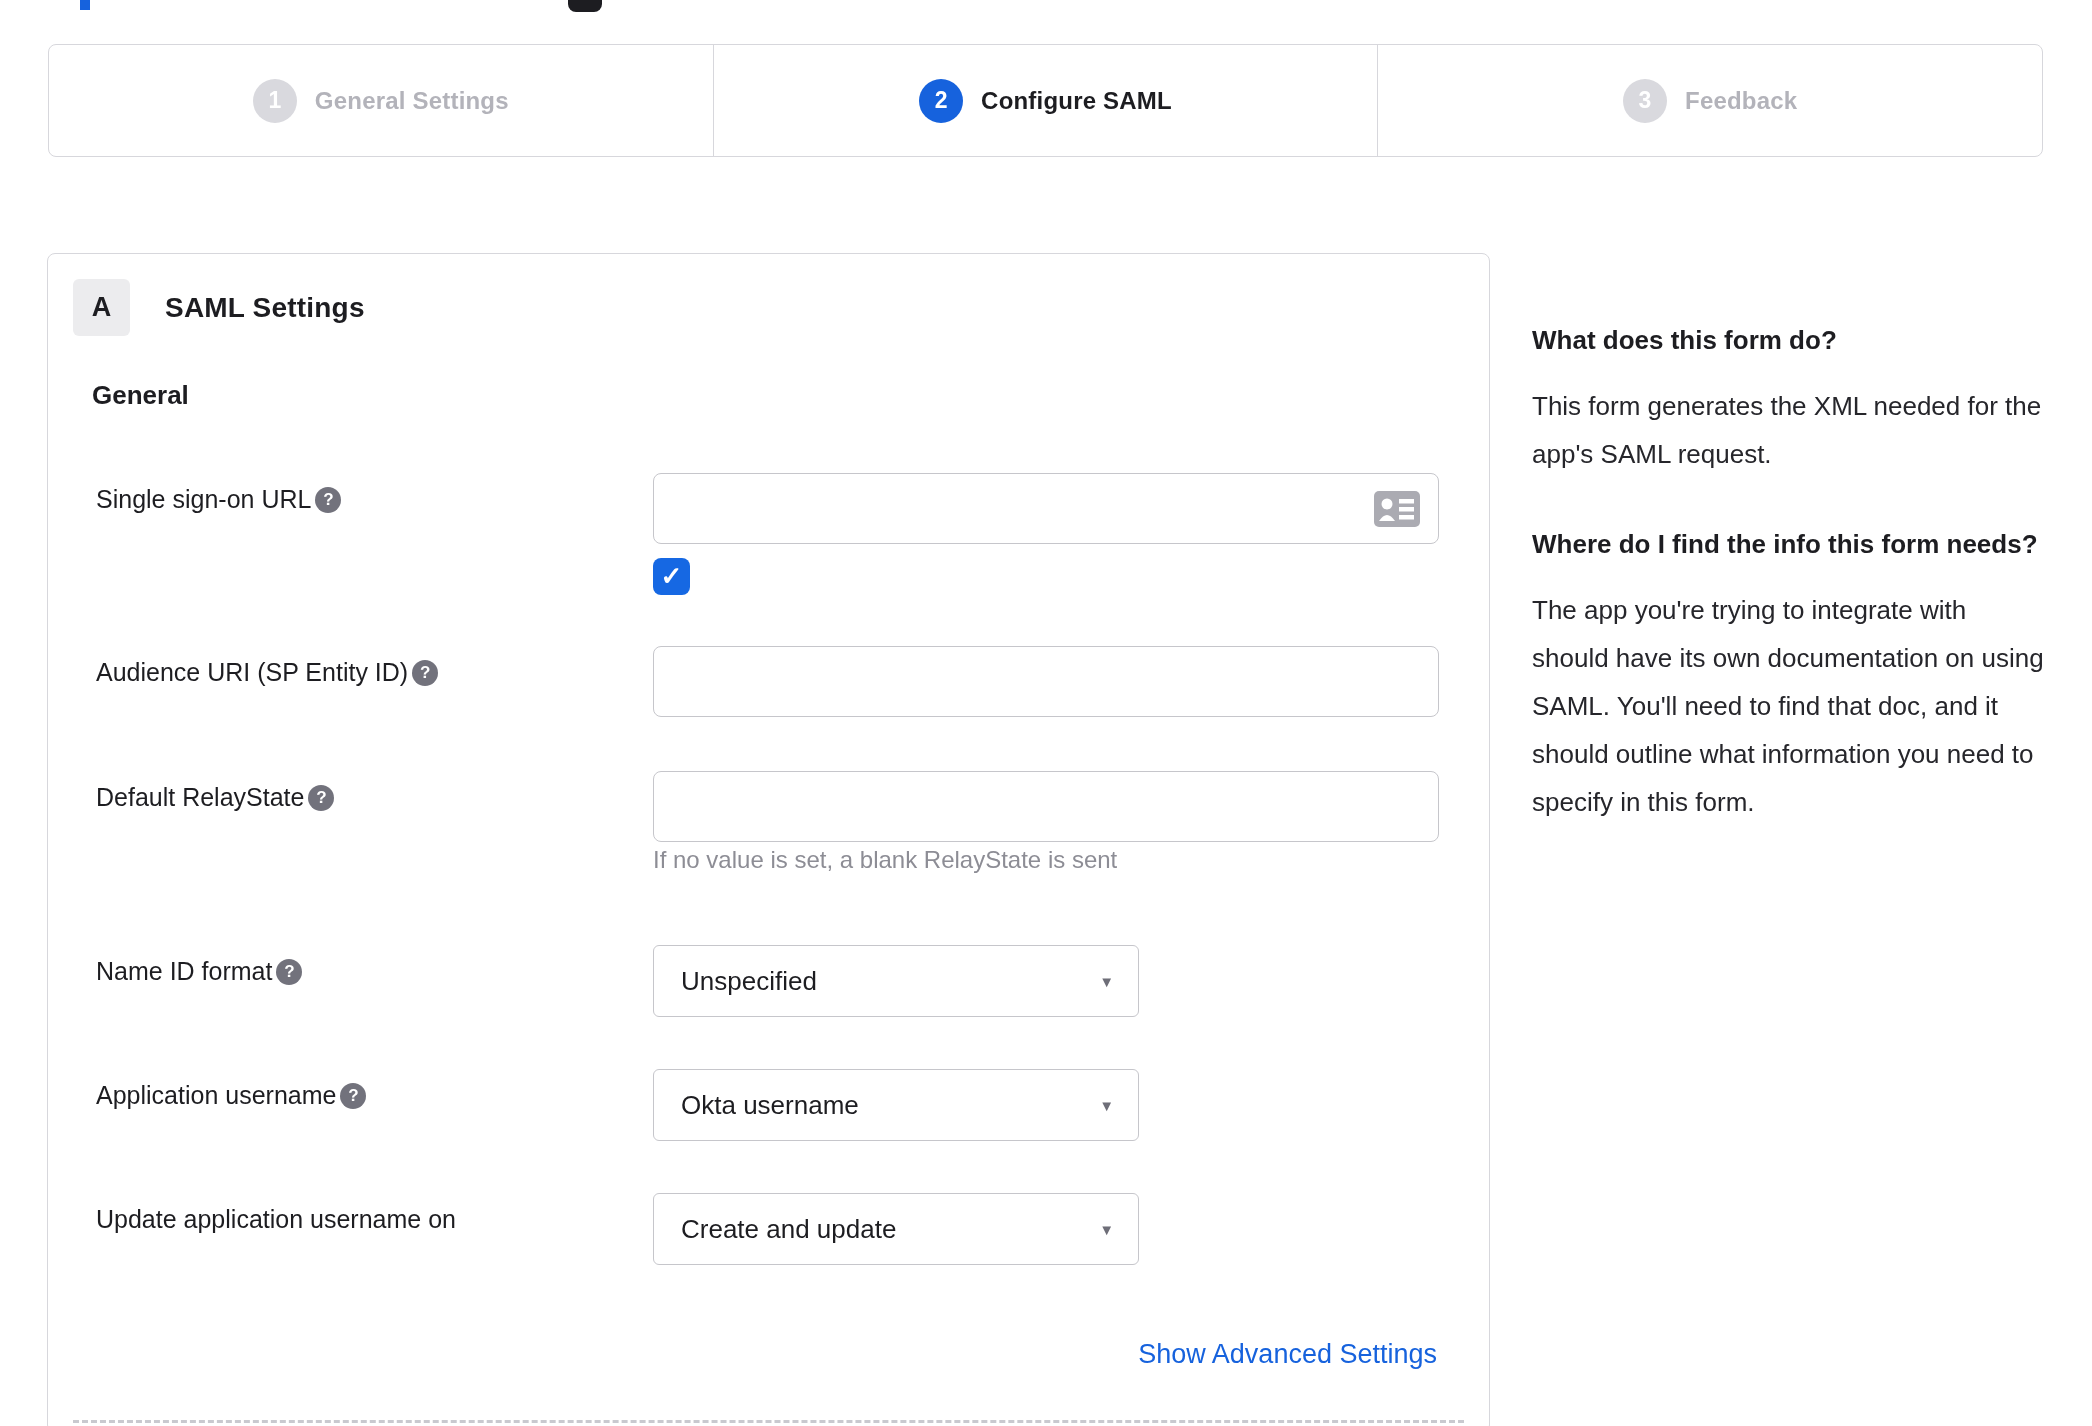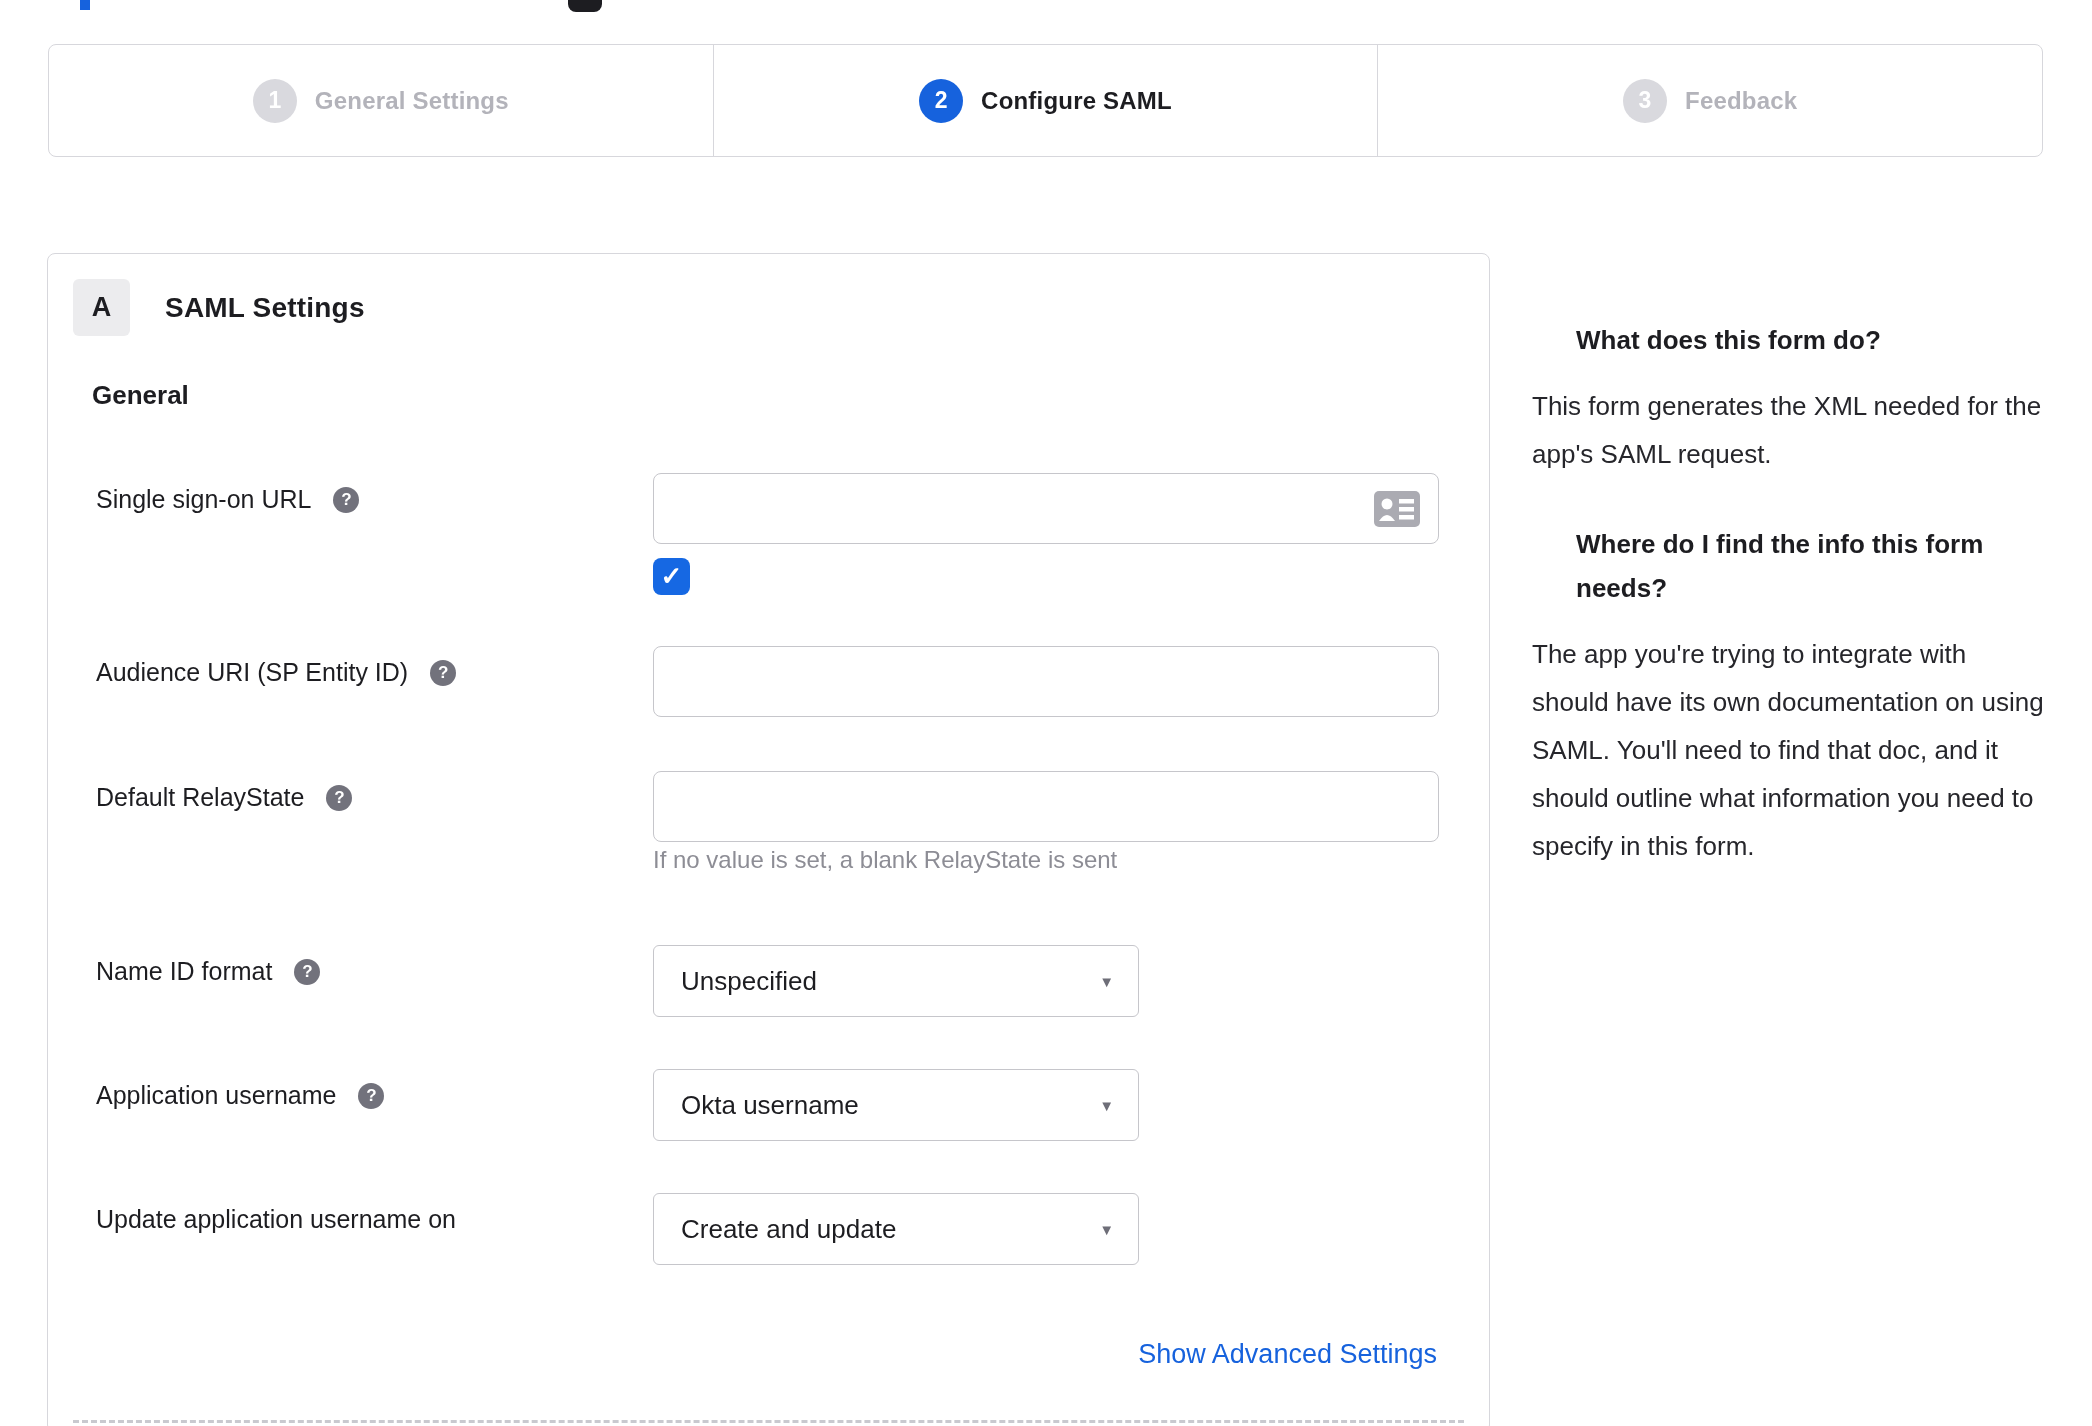--- a/index.html
+++ b/index.html
@@ -25,21 +25,21 @@
 
   
   .panel { left:47px; top:253px; width:1443px; height:1180px; background:#fff;
            border:1px solid #d7d7dc; border-radius:8px; }
   .badge-a { left:25px; top:25px; width:57px; height:57px; background:#ececee; border-radius:6px;
              display:flex; align-items:center; justify-content:center; font-size:27px; font-weight:bold; }
   .panel-title { left:117px; top:25px; height:57px; display:flex; align-items:center;
                  font-size:28px; font-weight:bold; letter-spacing:.2px; }
   .section-title { left:44px; top:126px; font-size:26px; font-weight:bold; }
 
-  .field-label { left:48px; font-size:25px; color:#1d1d21; display:flex; align-items:center; gap:22px; }
+  .field-label { left:48px; font-size:25px; color:#1d1d21; display:flex; align-items:center; gap:4px; }
   .help-icon { width:26px; height:26px; border-radius:50%; background:#72727c; color:#fff;
                font-size:17px; font-weight:bold; display:inline-flex; align-items:center;
                justify-content:center; flex:0 0 auto; }
 
   .text-input-wrap { left:605px; width:786px; height:71px; }
   .text-input { width:100%; height:100%; border:1px solid #c6c6cb; border-radius:8px;
                 font-size:26px; padding:0 70px 0 24px; color:#1d1d21; outline:none;
                 font-family:"Liberation Sans", sans-serif; background:#fff; }
   .input-icon { position:absolute; right:18px; top:50%; transform:translateY(-50%); line-height:0; }
 
@@ -55,21 +55,21 @@
             font-size:26px; color:#1d1d21; cursor:default; }
   .select .caret { position:absolute; right:24px; top:50%; transform:translateY(-50%);
                    font-size:15px; color:#6e6e78; }
 
   .advanced-link { right:52px; top:1085px; font-size:27px; color:#1662dd; cursor:pointer; }
 
   .dotted-sep { left:25px; right:25px; top:1166px; border-top:3px dashed #c9c9cf; height:0; }
 
   
   .sidebar { left:1532px; top:318px; width:515px; }
-  .sidebar h3 { font-size:26px; font-weight:bold; line-height:44px; color:#1d1d21;margin-left:44px; }
+  .sidebar h3 { font-size:26px; font-weight:bold; line-height:44px; color:#1d1d21; }
   .sidebar p  { font-size:26px; line-height:48px; color:#26262b; margin-top:20px; }
   .sidebar .h2 { margin-top:44px; }
 </style>
 </head>
 <body>
 
 <div class="abs top-blue-remnant"></div>
 <div class="abs top-dark-remnant"></div>
 
 <div class="abs wizard">

